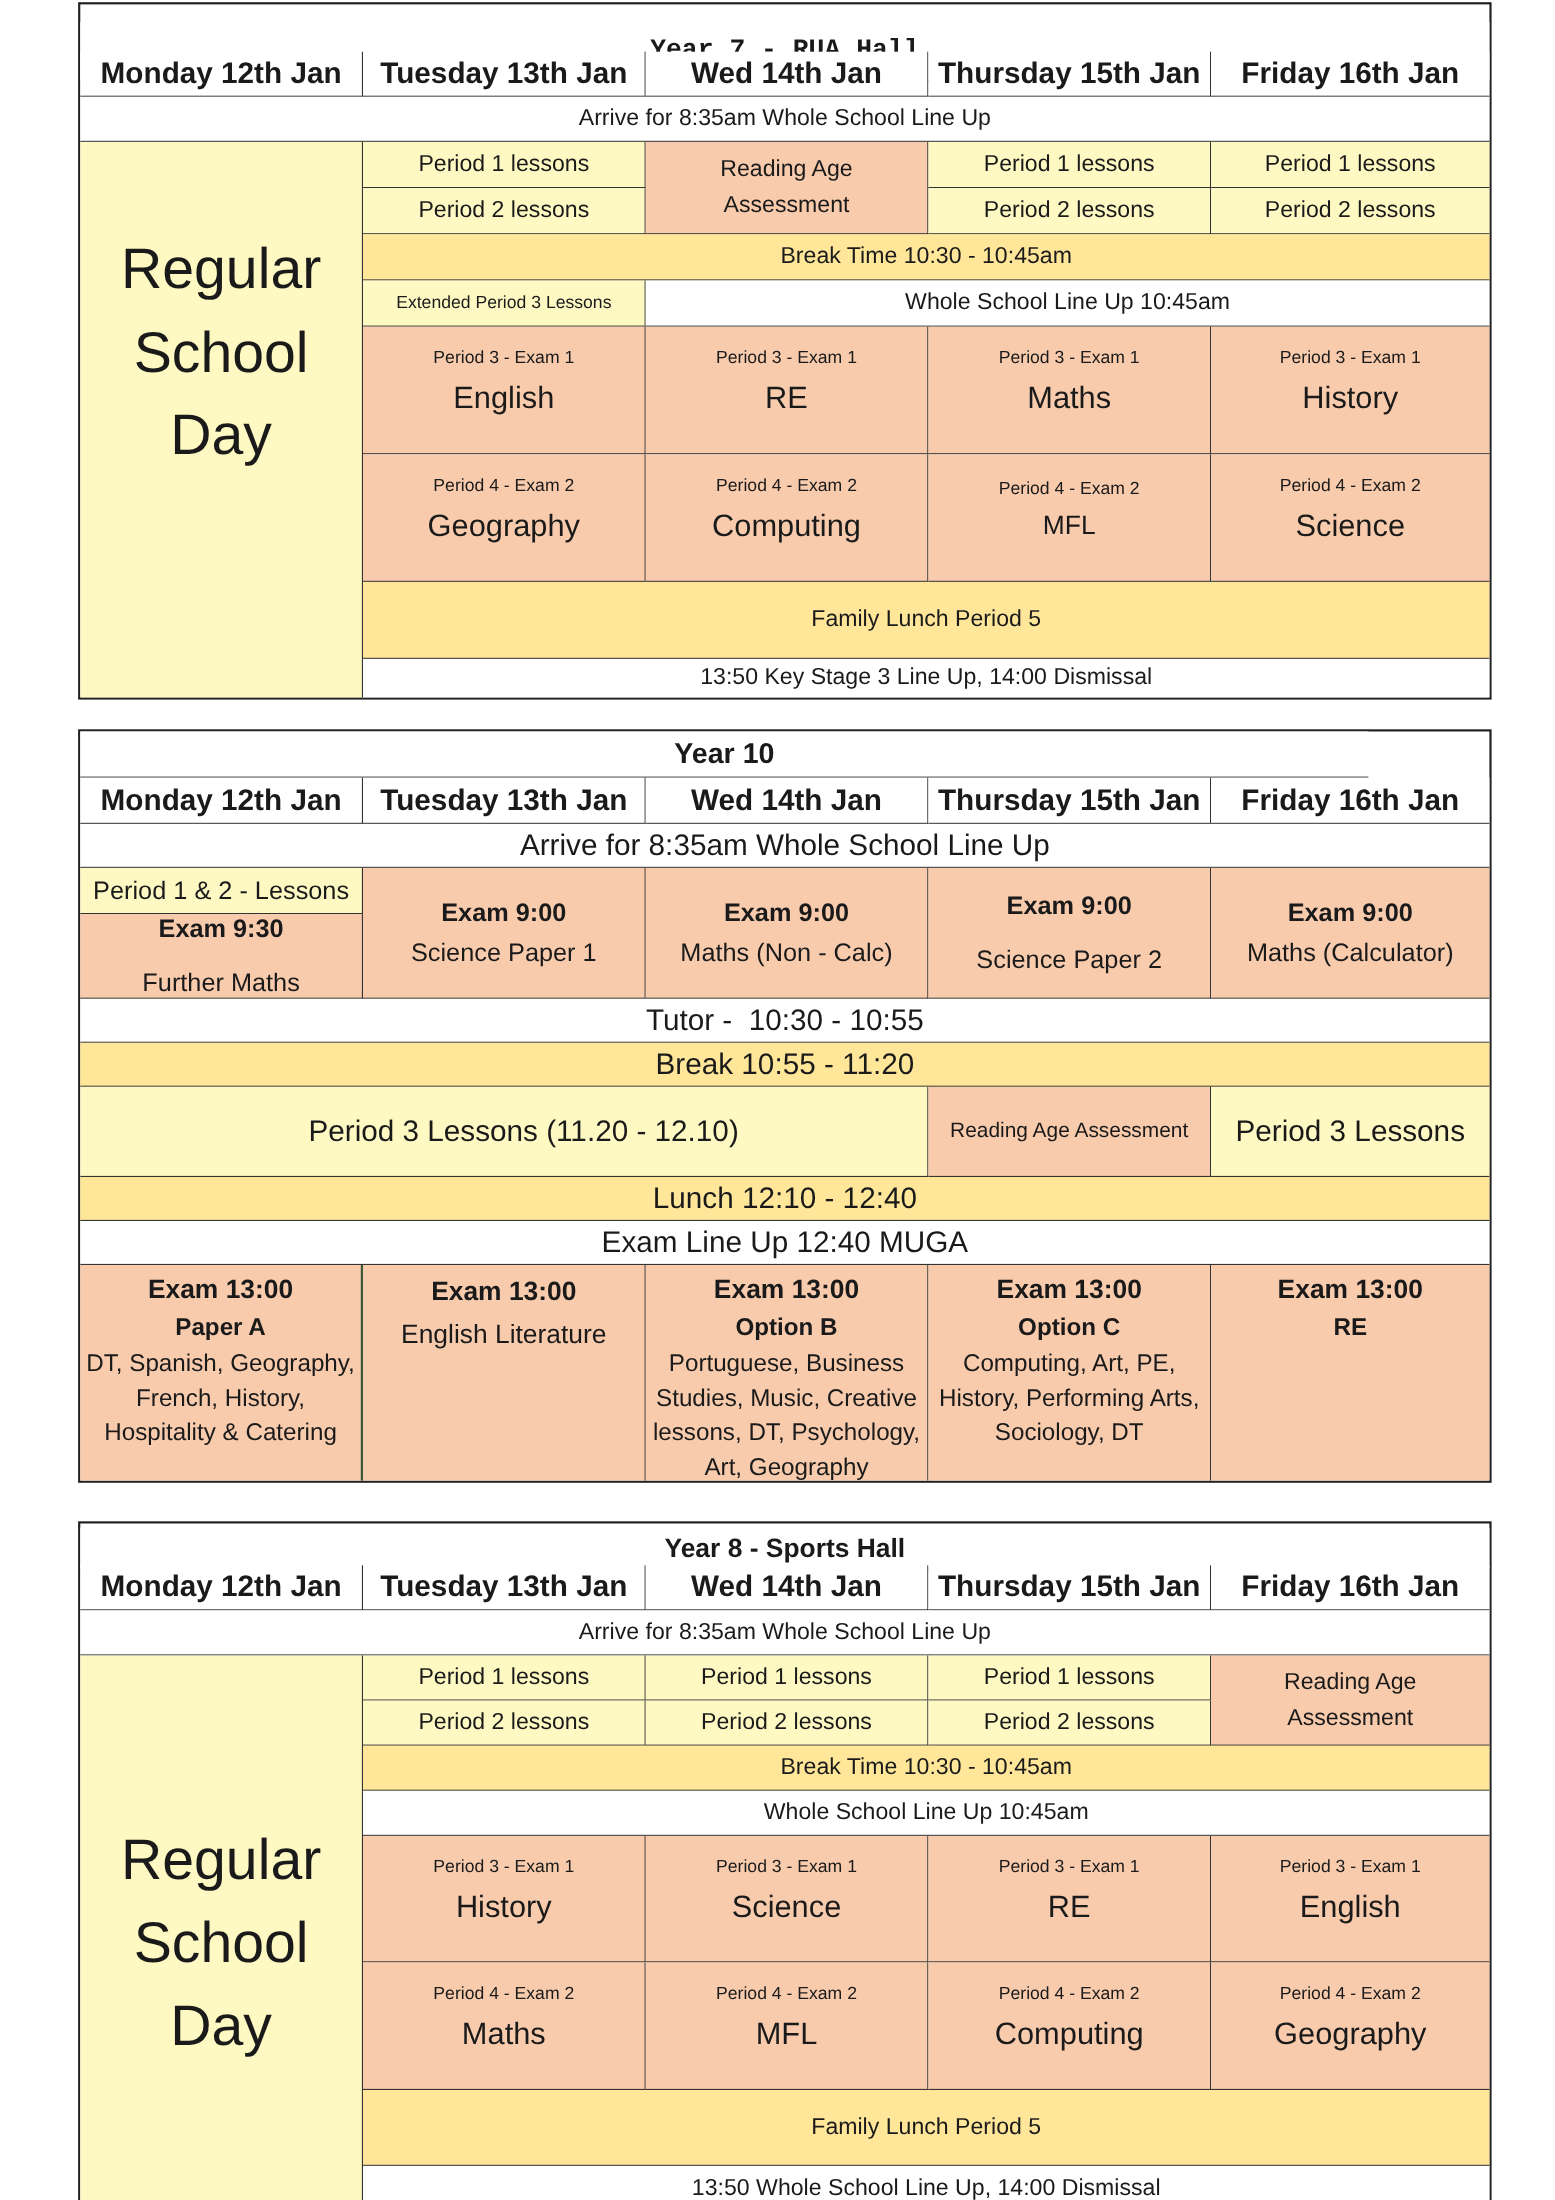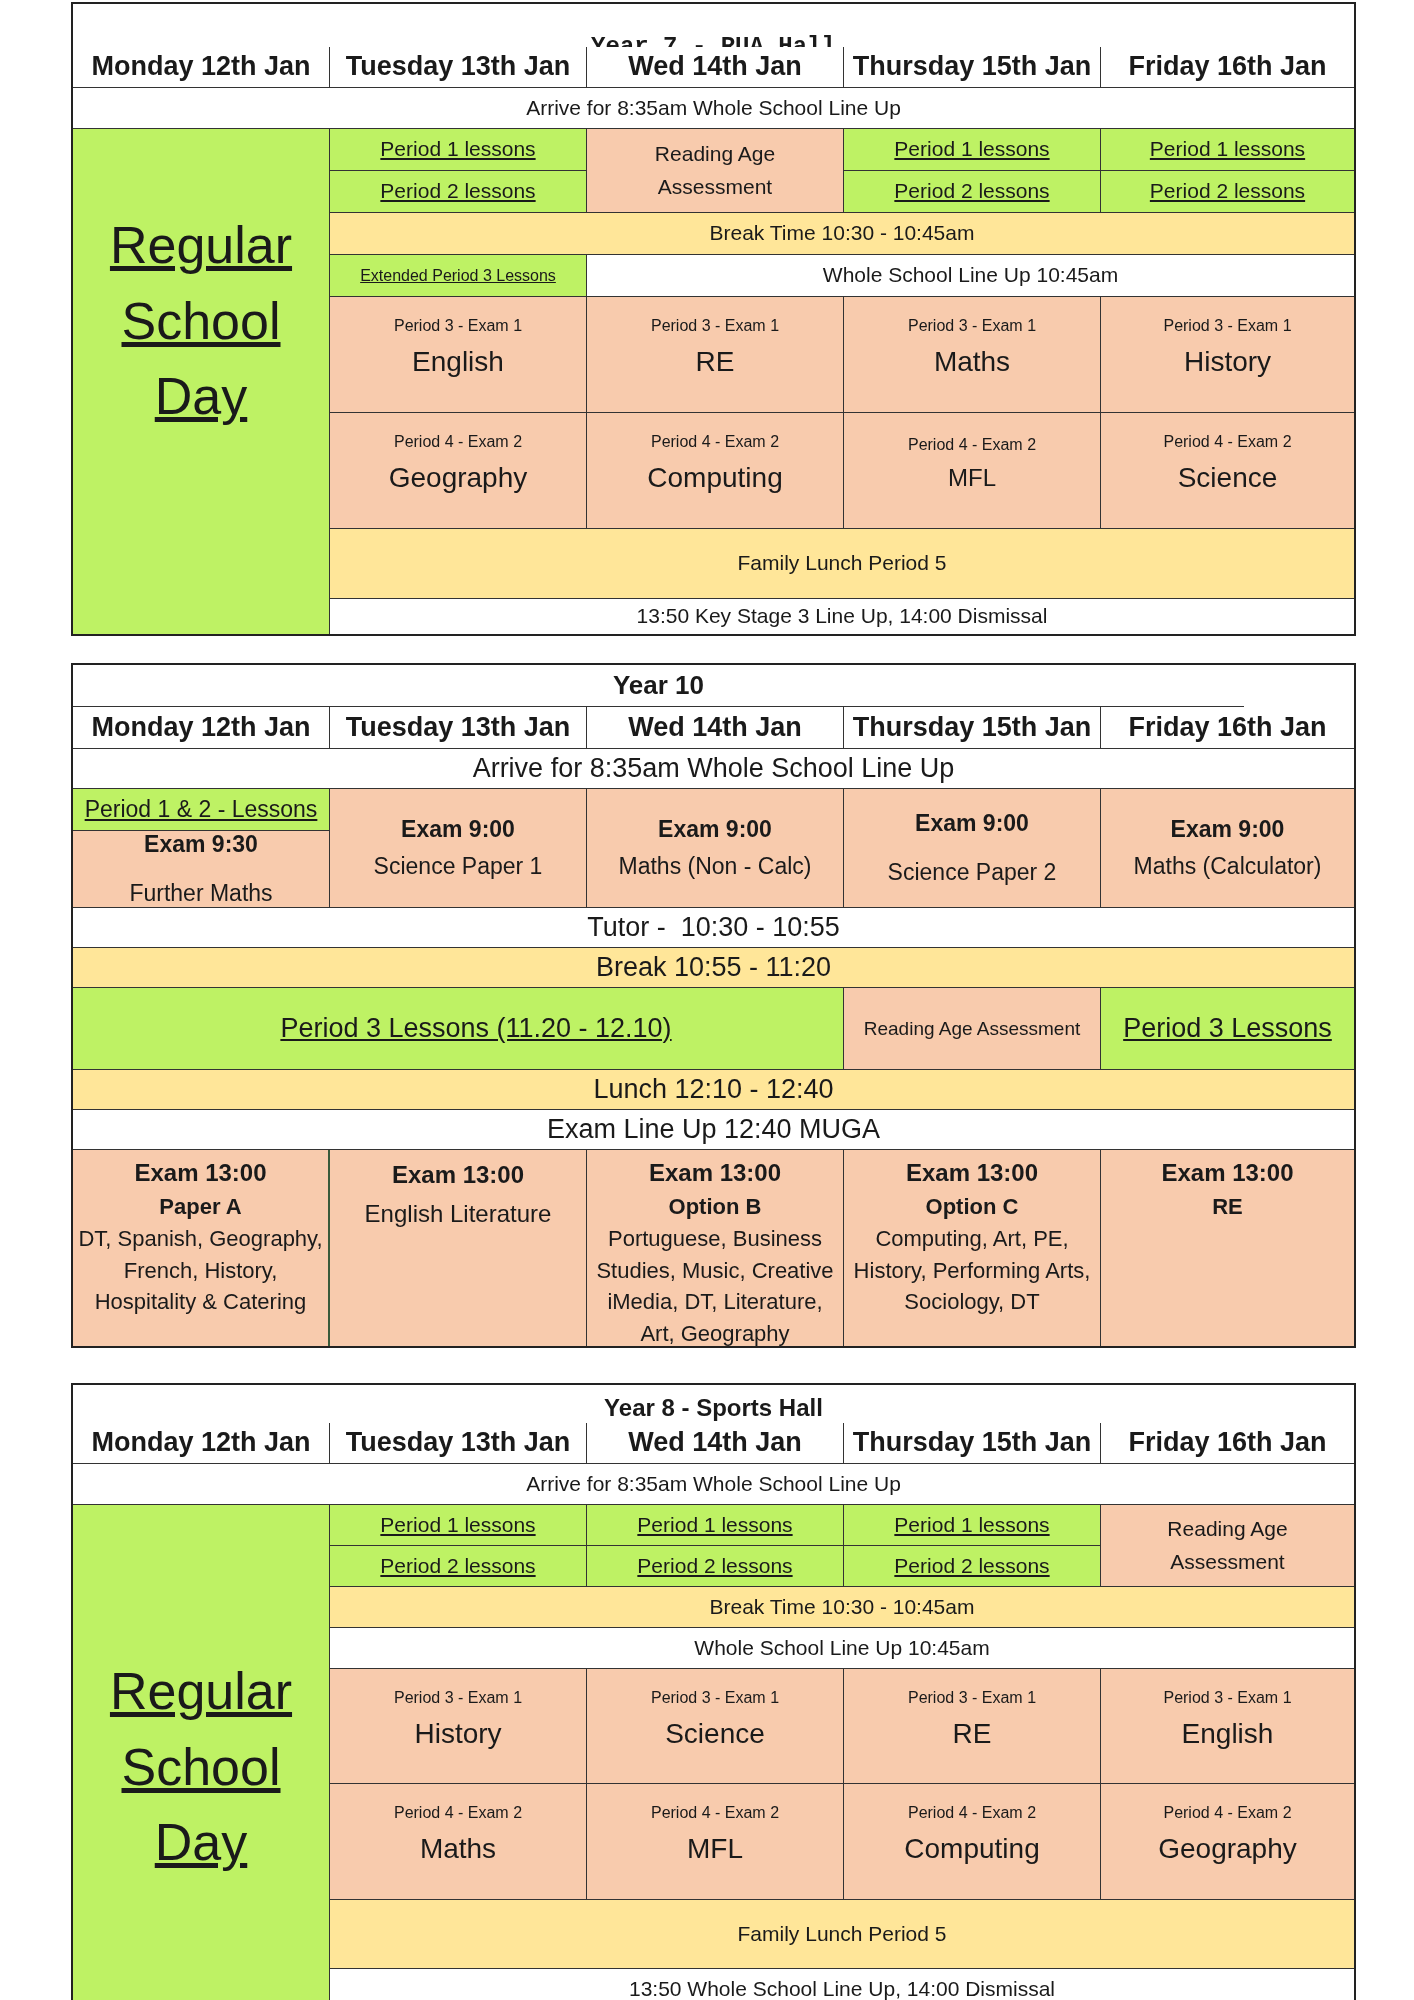--- a/index.html
+++ b/index.html
@@ -1,20 +1,20 @@
 <!DOCTYPE html>
 <html><head>
 <meta charset="utf-8">
 <style>
   html,body{margin:0;padding:0;background:#fff;}
   body{width:1414px;height:2000px;position:relative;font-family:"Liberation Sans",sans-serif;color:#1a1a1a;overflow:hidden;}
   .tbl{position:absolute;left:71px;width:1285px;border:2px solid #222;box-sizing:border-box;}
   .c{position:absolute;box-sizing:border-box;border-right:1px solid #333;border-bottom:1px solid #333;display:flex;flex-direction:column;align-items:center;justify-content:center;text-align:center;line-height:1.25;}
   .w{background:#fff;}
-  .g{background:#bef264;text-decoration:underline;}
+  .g{background:#fef9c3;}
   .y{background:#FFE699;}
   .s{background:#F8CBAD;}
   .title{font-weight:bold;font-size:24px;}
   .day{font-weight:bold;font-size:27px;}
   .f20{font-size:21px;}
   .f22{font-size:23px;}
   .f26{font-size:27px;}
   .small{font-size:16px;}
   .big{font-size:52px;line-height:1.45;}
   .sub{font-size:28px;margin-top:8px;}
@@ -142,21 +142,21 @@
   </div>
   <div class="c s ex" style="left:257px;top:485px;width:257px;height:196px;justify-content:flex-start;padding-top:8px;border-bottom:none;">
     <span class="b" style="font-size:24px;">Exam 13:00</span>
     <span style="font-size:24px;margin-top:4px;">English Literature</span>
   </div>
   <div class="c s ex" style="left:514px;top:485px;width:257px;height:196px;justify-content:flex-start;padding-top:6px;border-bottom:none;">
     <span class="b" style="font-size:24px;">Exam 13:00</span>
     <span class="b">Option B</span>
     <span>Portuguese, Business</span>
     <span>Studies, Music, Creative</span>
-    <span>iMedia, DT, Literature,</span>
+    <span>lessons, DT, Psychology,</span>
     <span>Art, Geography</span>
   </div>
   <div class="c s ex" style="left:771px;top:485px;width:257px;height:196px;justify-content:flex-start;padding-top:6px;border-bottom:none;">
     <span class="b" style="font-size:24px;">Exam 13:00</span>
     <span class="b">Option C</span>
     <span>Computing, Art, PE,</span>
     <span>History, Performing Arts,</span>
     <span>Sociology, DT</span>
   </div>
   <div class="c s ex nr" style="left:1028px;top:485px;width:253px;height:196px;justify-content:flex-start;padding-top:6px;border-bottom:none;">

